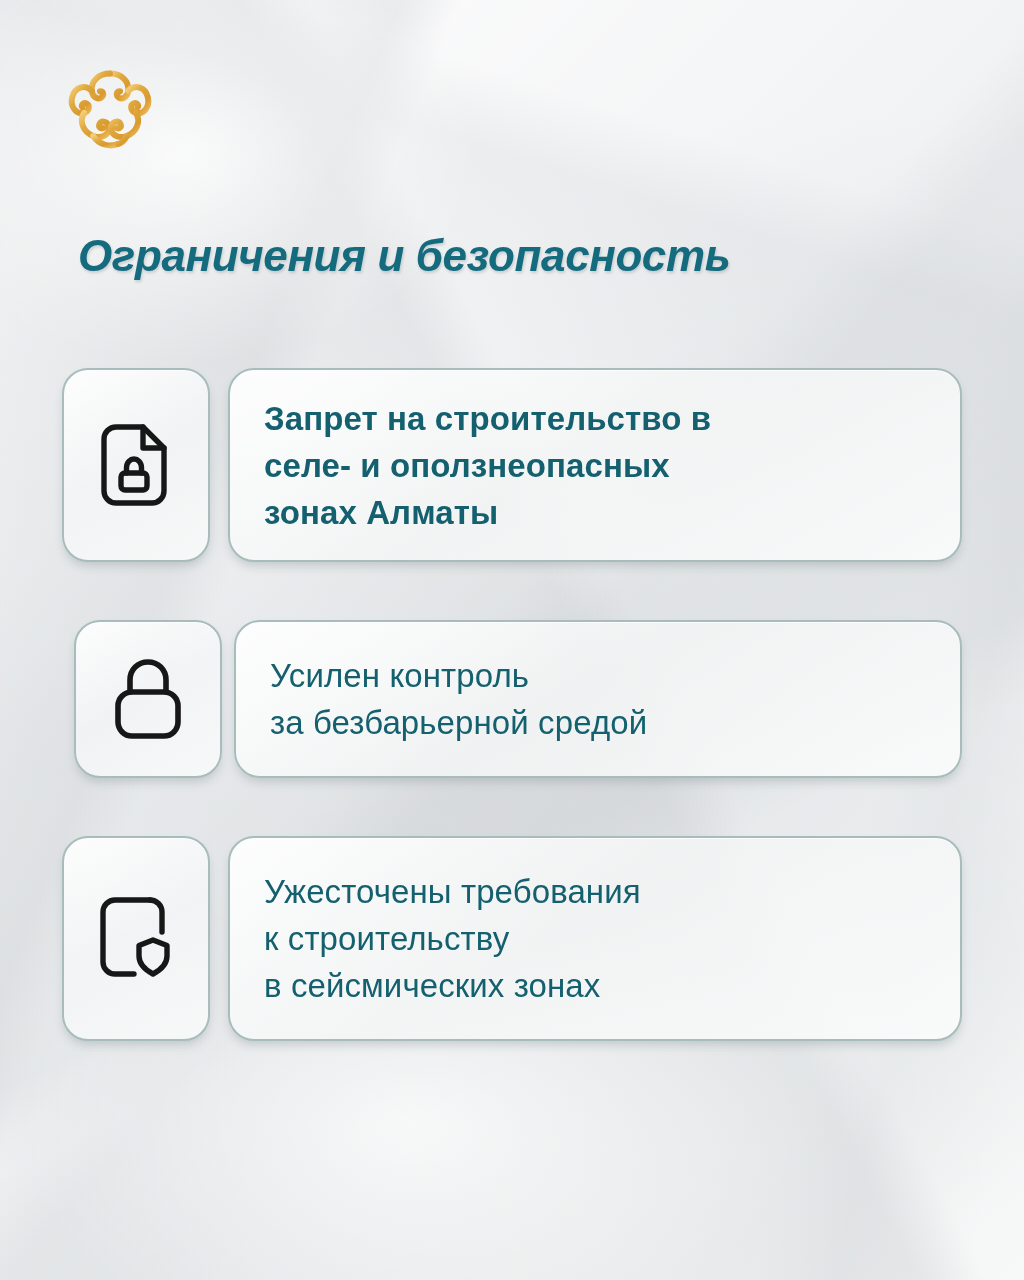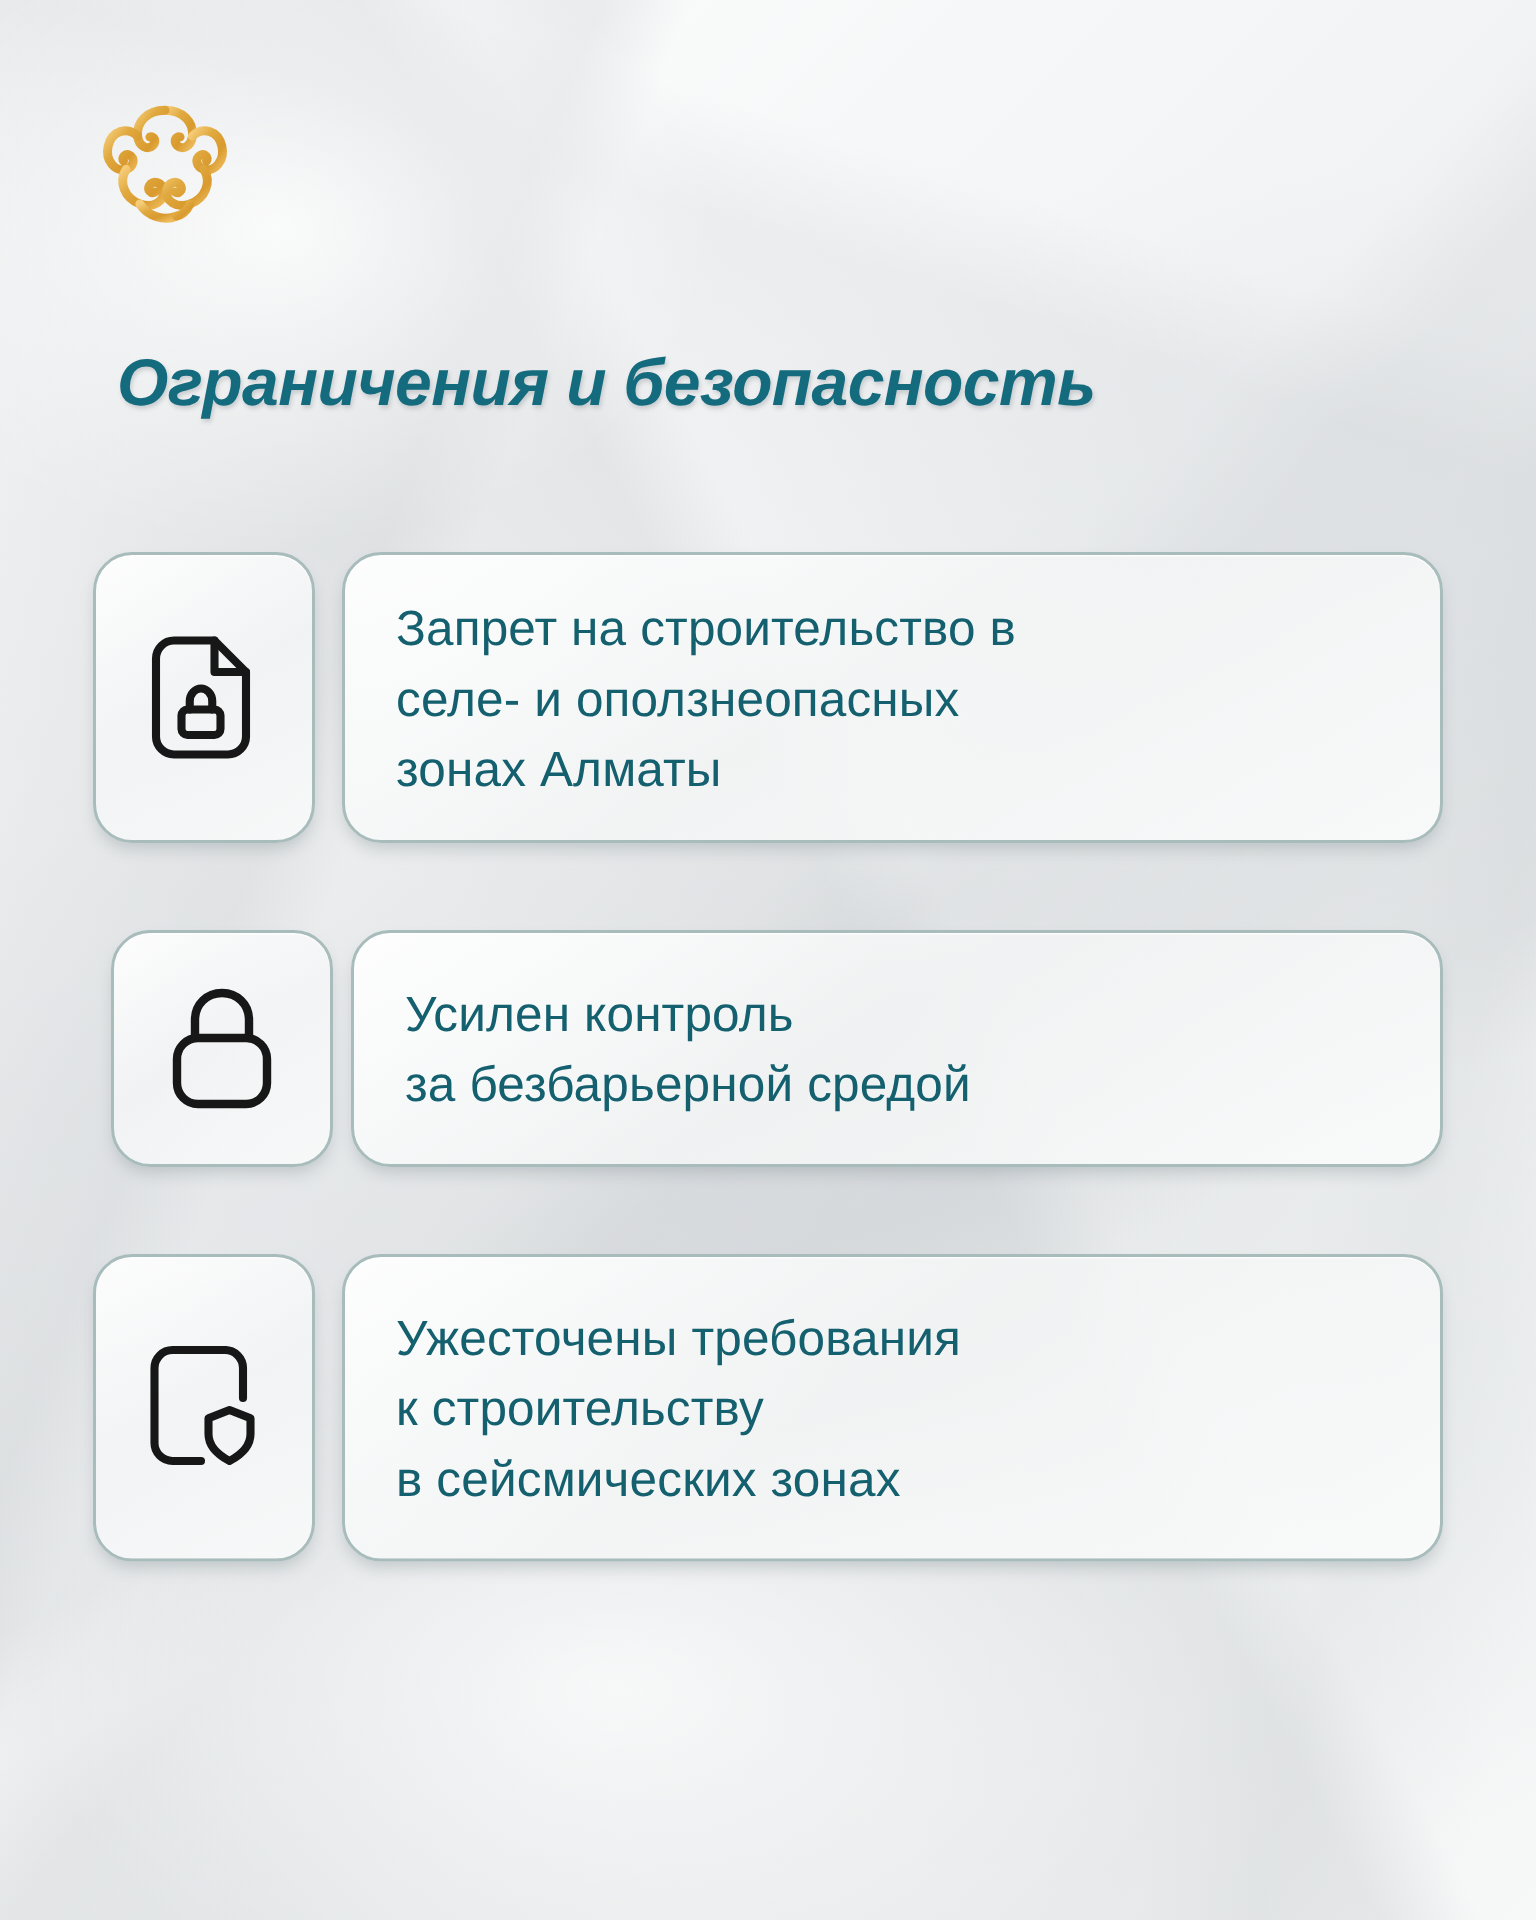--- a/index.html
+++ b/index.html
@@ -114,21 +114,21 @@
   }
   .card-text {
     font-size:33px;
     line-height:47px;
     color:#14606f;
     letter-spacing:0.1px;
     white-space:pre-line;
   }
 
   
-  .row-1 .icon-box, .row-1 .text-card { min-height:194px; }
+  .row-1 .icon-box, .row-1 .text-card { min-height:194px;font-weight:bold; }
   .row-2 .icon-box, .row-2 .text-card { min-height:158px;margin-left:12px; }
   .row-3 .icon-box, .row-3 .text-card { min-height:205px; }
 </style>
 </head>
 <body>
 
 <div class="paper-bg"></div>
 
 <div class="page">
 

